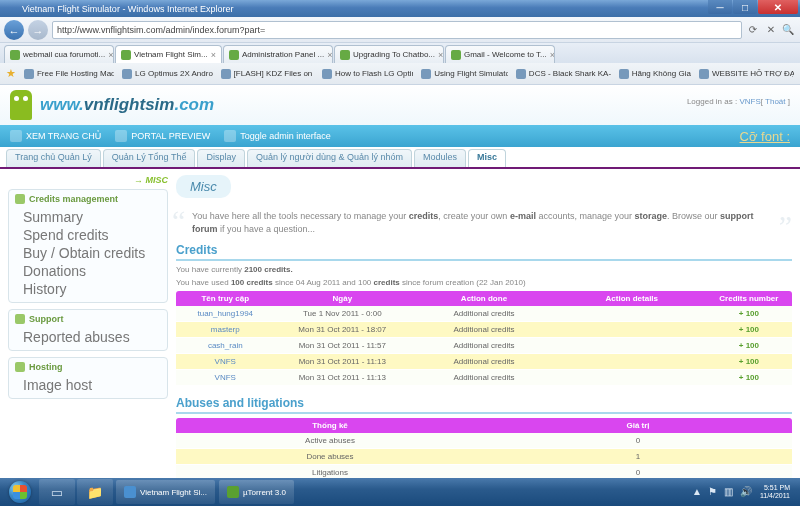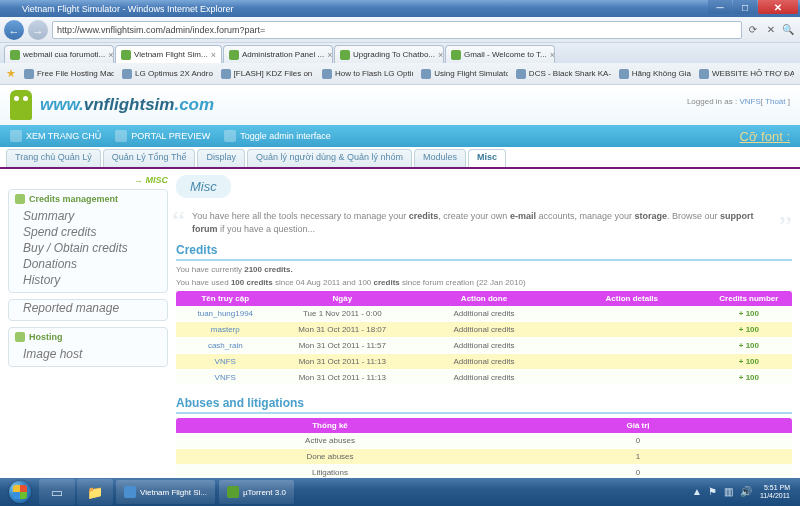--- a/index.html
+++ b/index.html
@@ -47,21 +47,21 @@
 .maintab { height: 18px; background: linear-gradient(#f0f6fa,#e0ecf2); border: 1px solid #c0d4dc; border-bottom: none; border-radius: 4px 4px 0 0; padding: 2px 8px; font-size: 9px; color: #5a8aaa; }
 .maintab.active { background: #fff; color: #3a7a9a; font-weight: bold; }
 
 .content { display: flex; padding: 6px 8px; gap: 8px; height: 338px; overflow: hidden; }
 .sidebar { width: 160px; flex-shrink: 0; }
 .bread { text-align: right; font-size: 9px; color: #88c030; font-style: italic; font-weight: bold; margin-bottom: 4px; }
 .panel { border: 1px solid #d8e4ea; border-radius: 4px; margin-bottom: 6px; background: #fafdff; }
 .panel-hd { padding: 4px 6px; font-size: 9px; font-weight: bold; color: #6a9a40; display: flex; align-items: center; gap: 4px; }
 .panel-hd .pico { width: 10px; height: 10px; background: #9ac868; border-radius: 2px; }
 .panel-bd { padding: 0 8px 4px 14px; }
-.panel-bd div { font-size: 12px; color: #777; padding: 1px 0; cursor: pointer; font-style: italic; }
+.panel-bd div { font-size: 14px; color: #777; padding: 1px 0; cursor: pointer; }
 
 .main { flex: 1; min-width: 0; }
 .pagettl { background: #e6f4fa; border-radius: 10px; padding: 4px 14px; font-size: 13px; color: #4a8aac; font-style: italic; display: inline-block; margin-bottom: 8px; }
 .intro { font-size: 9px; color: #888; padding: 4px 16px 8px; line-height: 1.4; position: relative; }
 .intro b { color: #666; }
 .intro::before { content: '“'; position: absolute; left: -4px; top: -6px; font-size: 30px; color: #e8eef2; font-family: Georgia; }
 .intro::after { content: '”'; position: absolute; right: 0; bottom: -4px; font-size: 30px; color: #e8eef2; font-family: Georgia; }
 
 .sechd { font-size: 12px; color: #4aa0cc; font-weight: bold; border-bottom: 2px solid #a8d8ec; padding-bottom: 2px; margin-bottom: 4px; }
 .sub { font-size: 8px; color: #888; margin-bottom: 4px; }
@@ -219,22 +219,26 @@
         </div>
       <div class="panel-bd">
         <div>Summary</div>
         <div>Spend credits</div>
         <div>Buy / Obtain credits</div>
         <div>Donations</div>
         <div>History</div>
       </div>
     </div>
     <div class="panel">
+      <div class="panel-hd">
+          <span class="pico"></span>
+          <span>Support</span>
+        </div>
       <div class="panel-bd">
-          <div>Reported manage</div>
+          <div>Reported abuses</div>
         </div>
     </div>
     <div class="panel">
       <div class="panel-hd">
           <span class="pico"></span>
           <span>Hosting</span>
         </div>
       <div class="panel-bd">
           <div>Image host</div>
         </div>

